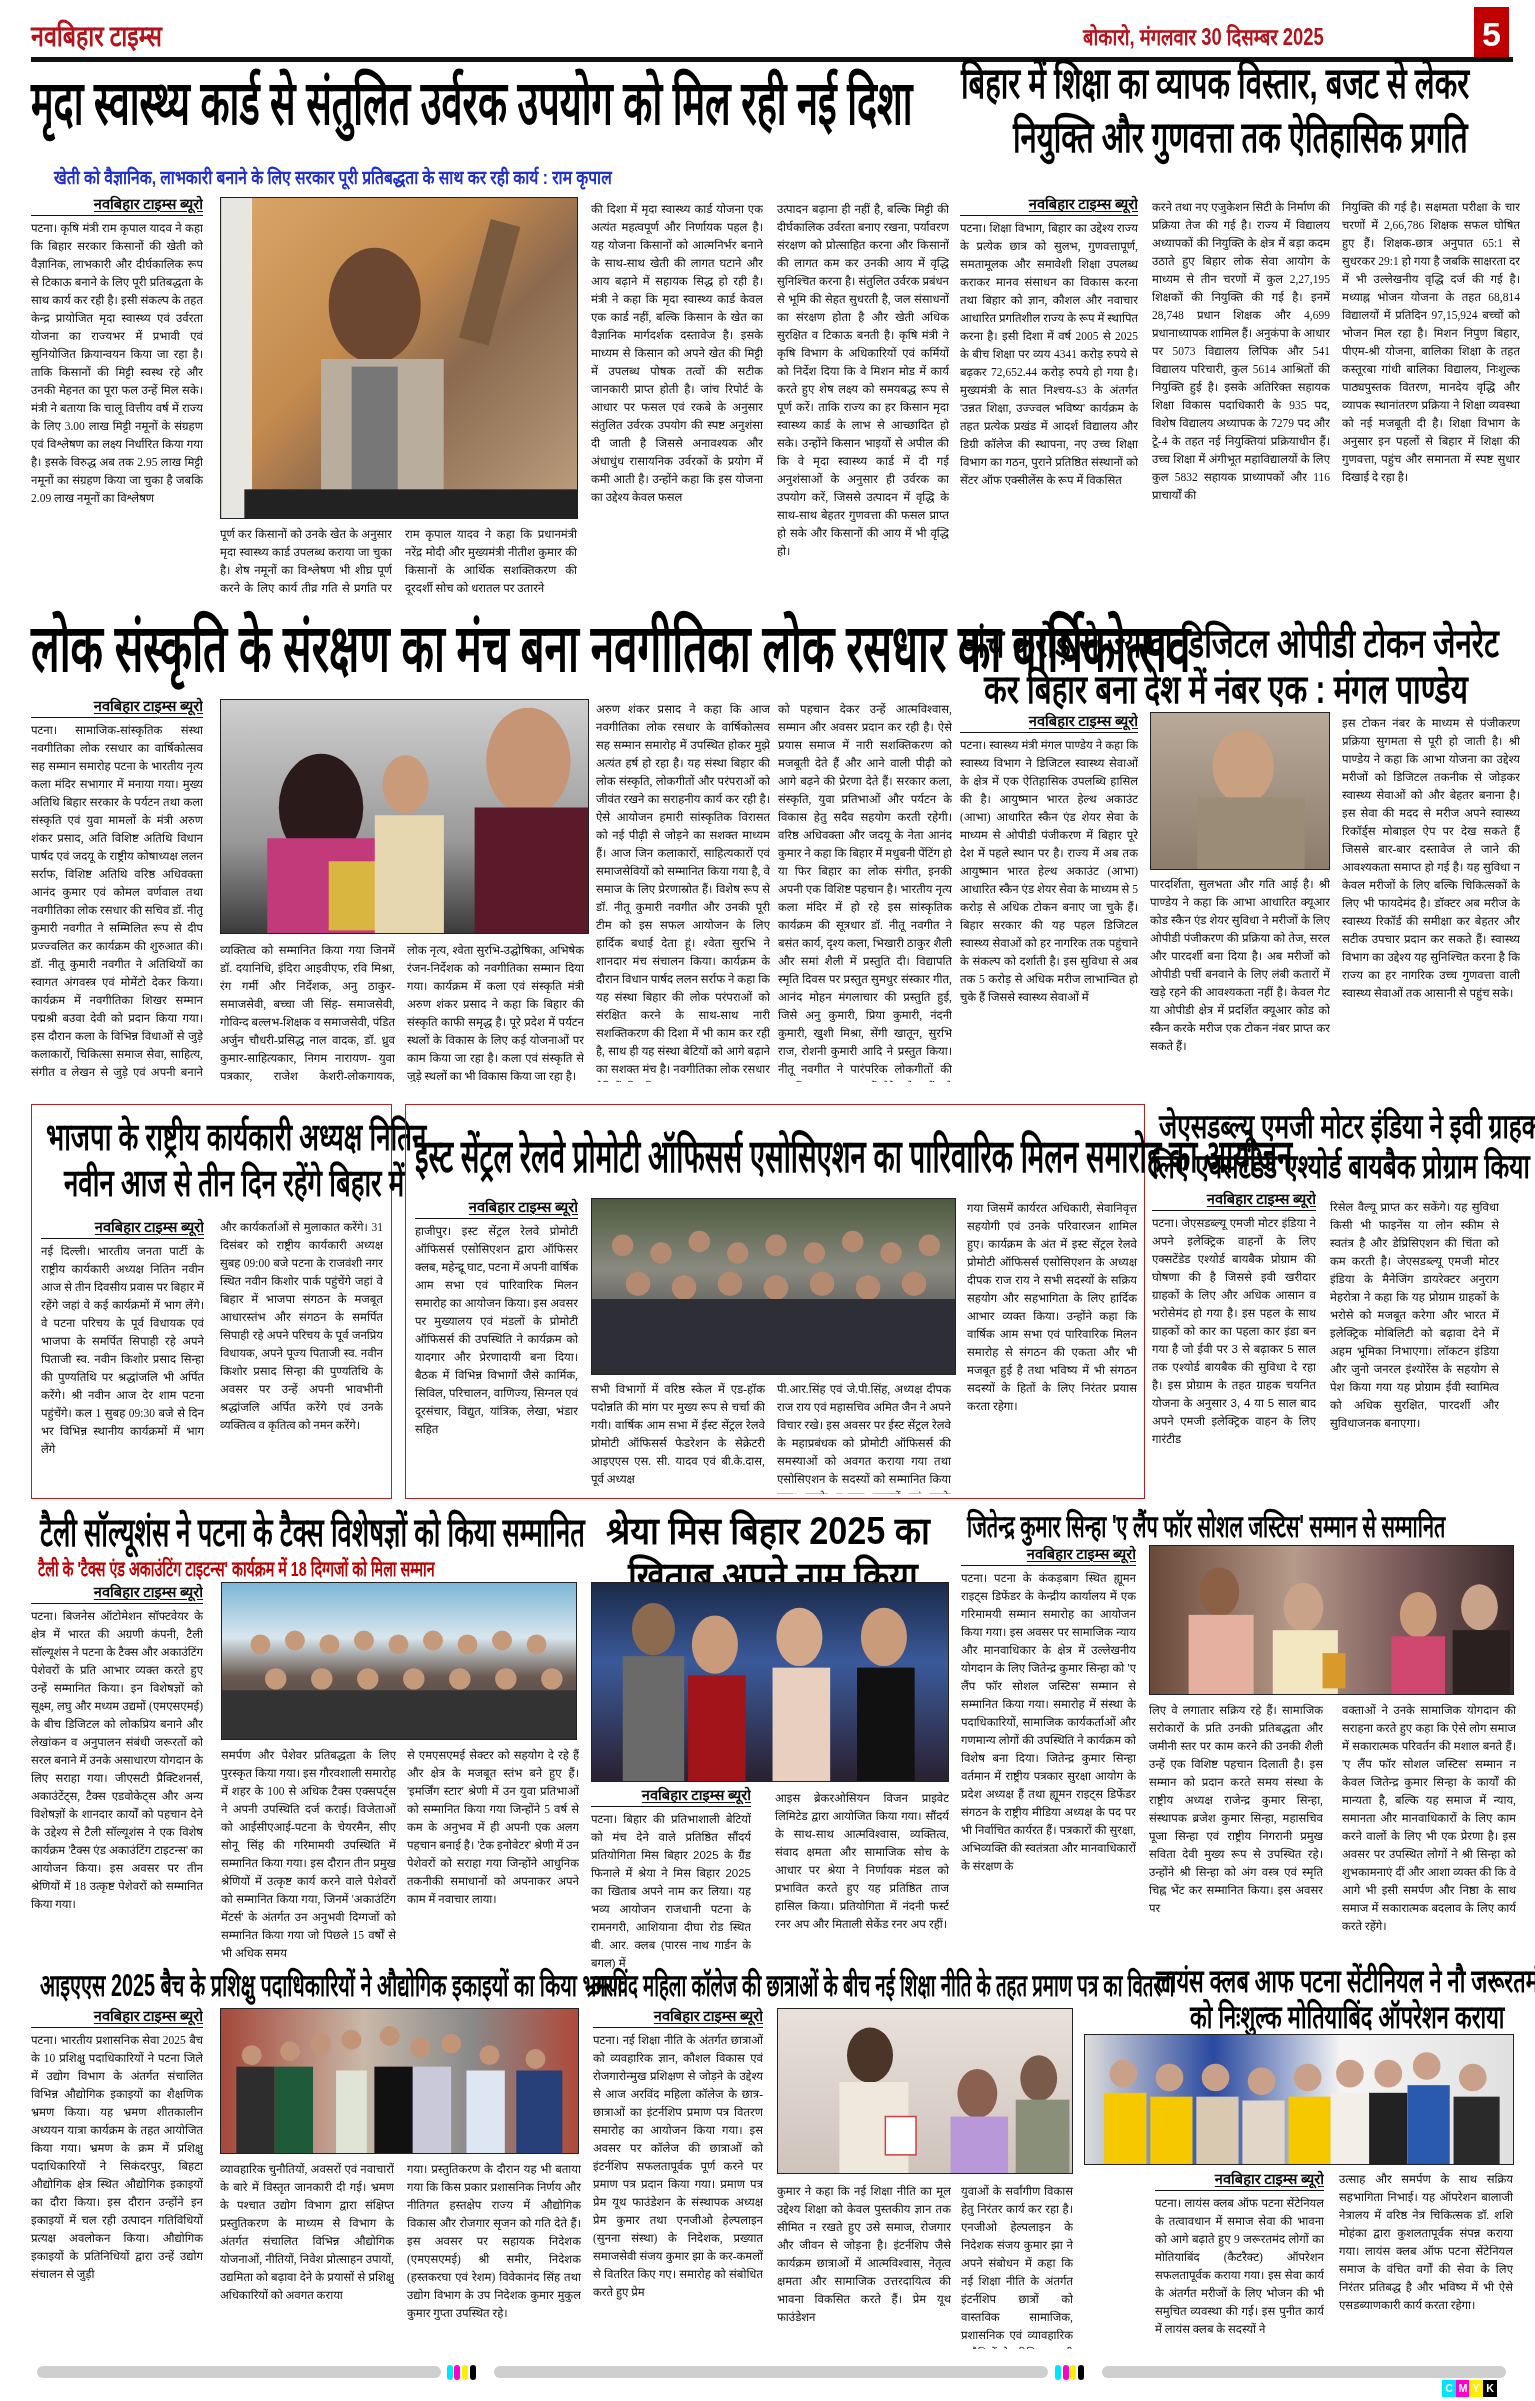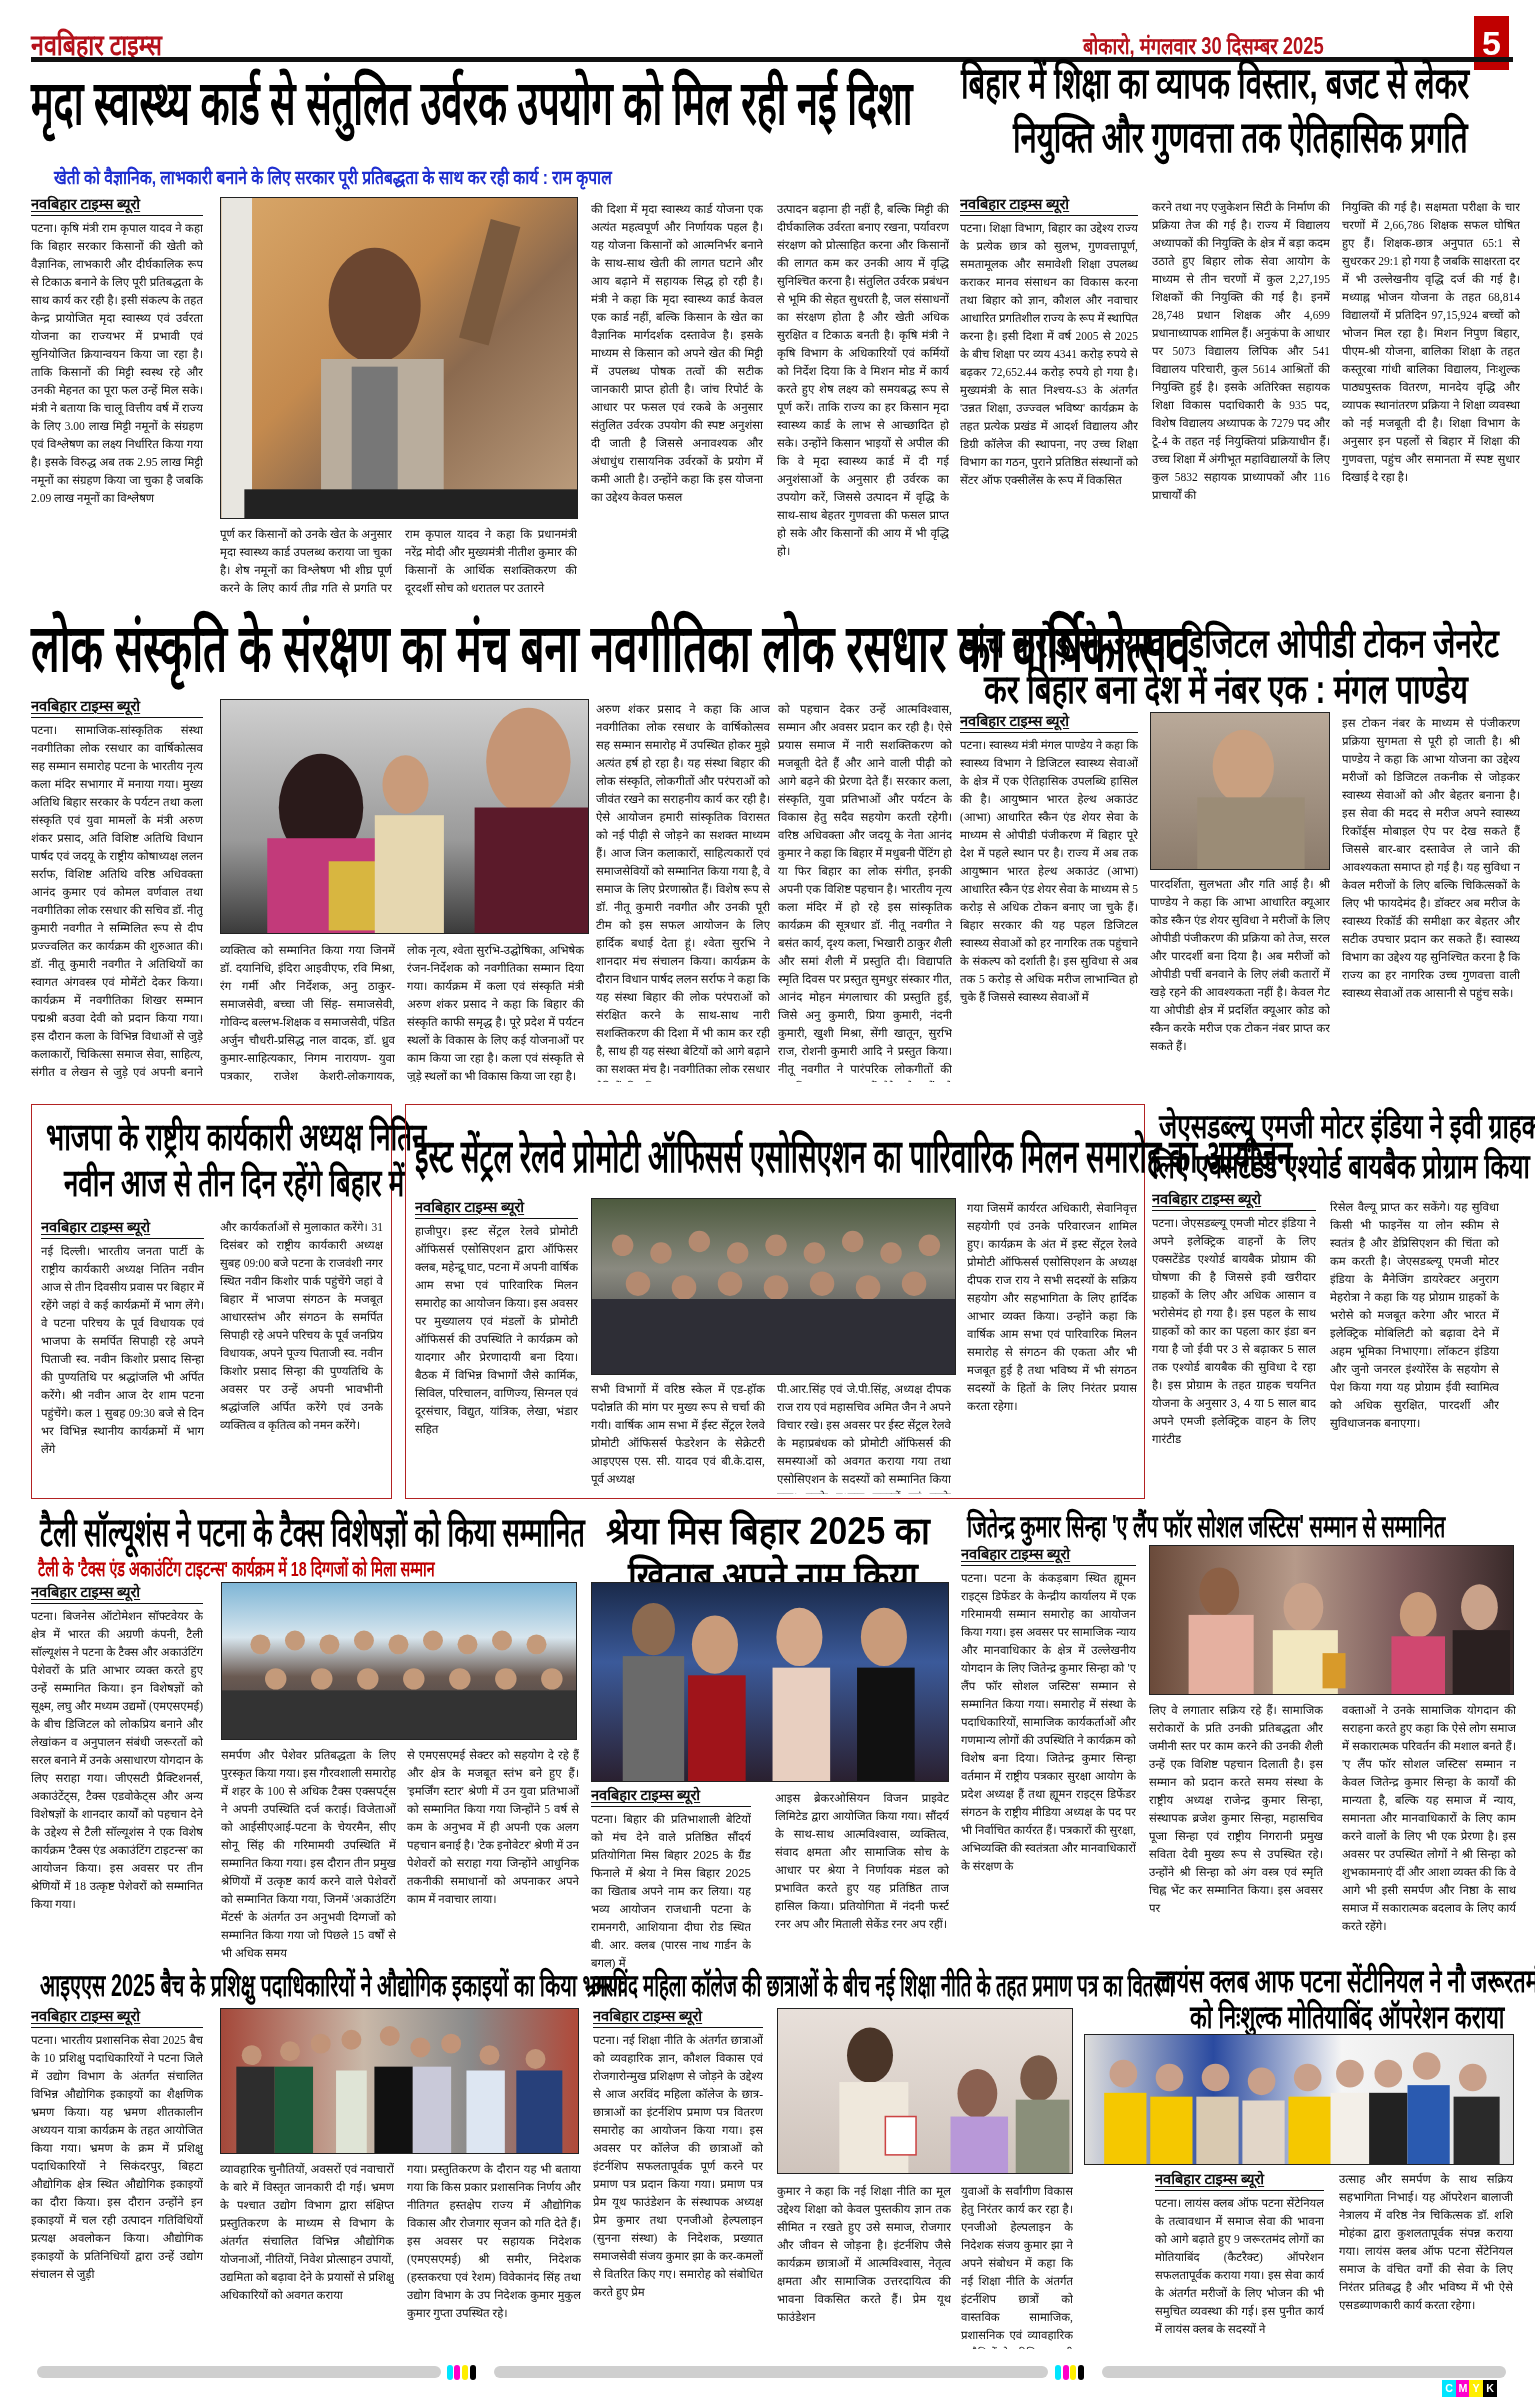--- a/index.html
+++ b/index.html
@@ -1,29 +1,29 @@
 <!DOCTYPE html>
 <html style="font-size:12.3px"><head>
 <meta charset="utf-8">
 <style>
 *{box-sizing:border-box;margin:0;padding:0}
 body{width:1535px;height:2401px;background:#fff;font-family:"Liberation Sans",sans-serif;color:#111;position:relative;overflow:hidden}
 .abs{position:absolute}
-.masthead{left:31px;top:21px;width:1482px;height:40px}
+.masthead{left:31px;top:12px;width:1482px;height:40px}
 .logo{left:0;top:3.1px;font-family:"Liberation Serif",serif;font-size:29px;font-weight:bold;color:#b5121b;transform:scaleX(0.8);transform-origin:left}
 .section-box{left:568px;top:-3.1px;width:353px;height:46px;background:#0000ee;color:#fff;font-size:31px;font-weight:bold;text-align:center;line-height:46px;transform-origin:center}
 .section-box span{display:inline-block;transform:scaleX(0.85)}
 .dateline{left:1052px;top:7.7px;font-size:23px;font-weight:bold;color:#b5121b;transform:scaleX(0.8);transform-origin:left;white-space:nowrap}
 .pageno{left:1443px;top:-4.6px;width:35px;height:54px;background:#c00000;color:#fff;font-size:34px;font-weight:bold;text-align:center;line-height:54px}
 .rule{left:31px;top:57px;width:1482px;height:4.6px;background:#111}
 .hl{font-weight:bold;color:#000;white-space:nowrap;transform-origin:left top;line-height:1.05}
 .sub{font-weight:bold;color:#1f2fd0;white-space:nowrap;transform-origin:left top}
 .subred{font-weight:bold;color:#c00000;white-space:nowrap;transform-origin:left top}
 .col{font-size:11.5px;line-height:18px;text-align:justify;color:#111;overflow:hidden;font-family:"Liberation Serif",serif}
-.byline{font-weight:bold;font-size:14.6px;text-align:left;border-bottom:1.5px solid #111;padding-bottom:1.5px;margin-bottom:3.1px;text-decoration:underline;text-underline-offset:2.3px;font-family:"Liberation Serif",serif}
+.byline{font-weight:bold;font-size:14.6px;text-align:right;border-bottom:1.5px solid #111;padding-bottom:1.5px;margin-bottom:3.1px;text-decoration:underline;text-underline-offset:2.3px;font-family:"Liberation Serif",serif}
 .dateline-word{font-weight:normal}
 .photo{border:1.5px solid #222;overflow:hidden}
 .frame{border:1.5px solid #b22222}
 .footer-bar{top:2366px;height:12.3px;background:#cfcfcf;border-radius:6.1px}
 .reg{top:2365px;width:6.1px;height:15.4px;border-radius:3.1px}
 .cmyk{top:2380px;width:14px;height:17px;color:#fff;font-size:10.7px;text-align:center;line-height:17px;font-weight:bold}
 </style>
 </head>
 <body>
 

